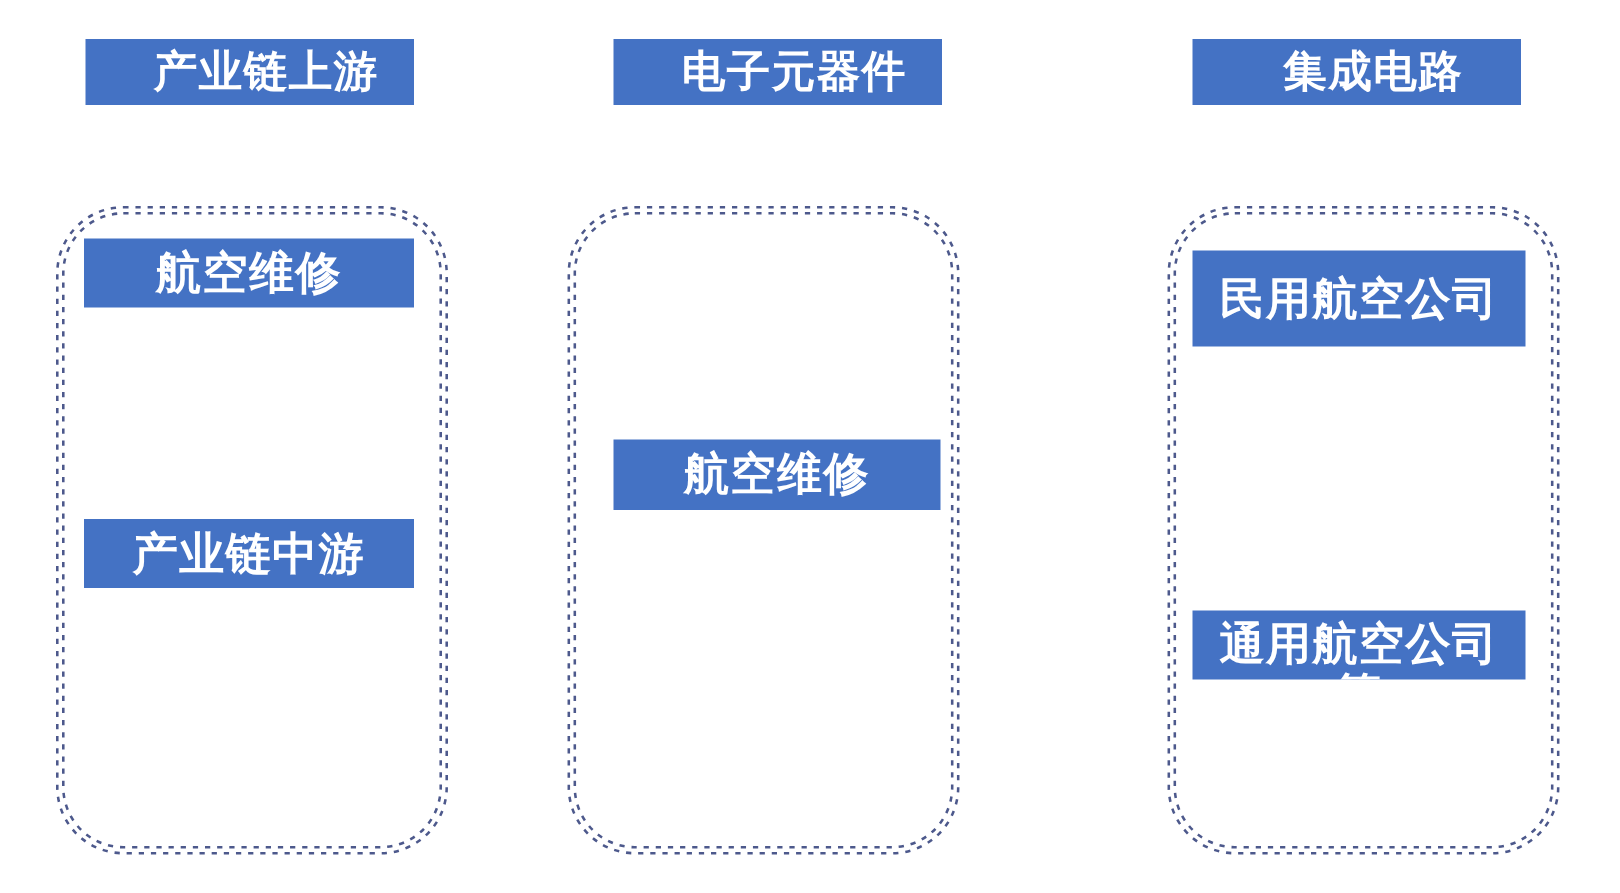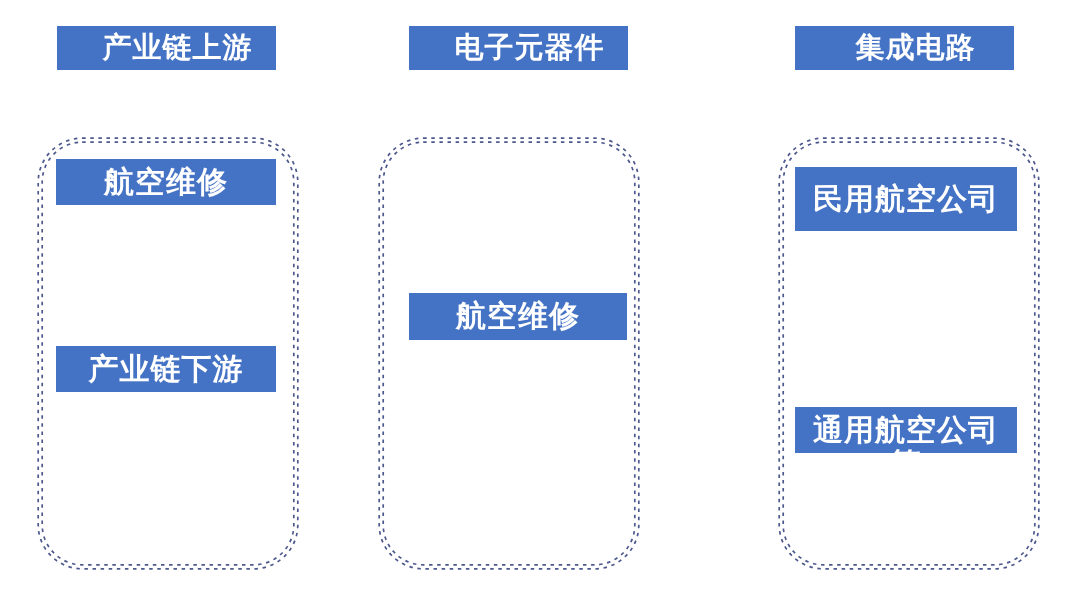--- a/index.html
+++ b/index.html
@@ -98,21 +98,21 @@
   <div class="header h1">产业链上游</div>
   <div class="header h2">电子元器件</div>
   <div class="header h3">集成电路</div>
 
   <div class="panel p1">
     <svg class="dash" viewBox="0 0 262 433" aria-hidden="true">
       <rect x="1.2" y="1.2" width="259.6" height="430.6" rx="44" fill="none" stroke="#4D598C" stroke-width="1.7" stroke-dasharray="3.5 4.6"></rect>
       <rect x="5.2" y="5.2" width="251.6" height="422.6" rx="40" fill="none" stroke="#4D598C" stroke-width="1.7" stroke-dasharray="3.5 4.6"></rect>
     </svg>
     <div class="item c1i c1i1">航空维修</div>
-    <div class="item c1i c1i3">产业链下游</div>
+    <div class="item c1i c1i3">产业链中游</div>
   </div>
 
   <div class="panel p2">
     <svg class="dash" viewBox="0 0 262 433" aria-hidden="true">
       <rect x="1.2" y="1.2" width="259.6" height="430.6" rx="44" fill="none" stroke="#4D598C" stroke-width="1.7" stroke-dasharray="3.5 4.6"></rect>
       <rect x="5.2" y="5.2" width="251.6" height="422.6" rx="40" fill="none" stroke="#4D598C" stroke-width="1.7" stroke-dasharray="3.5 4.6"></rect>
     </svg>
     <div class="item c2i1">航空维修</div>
   </div>
 

